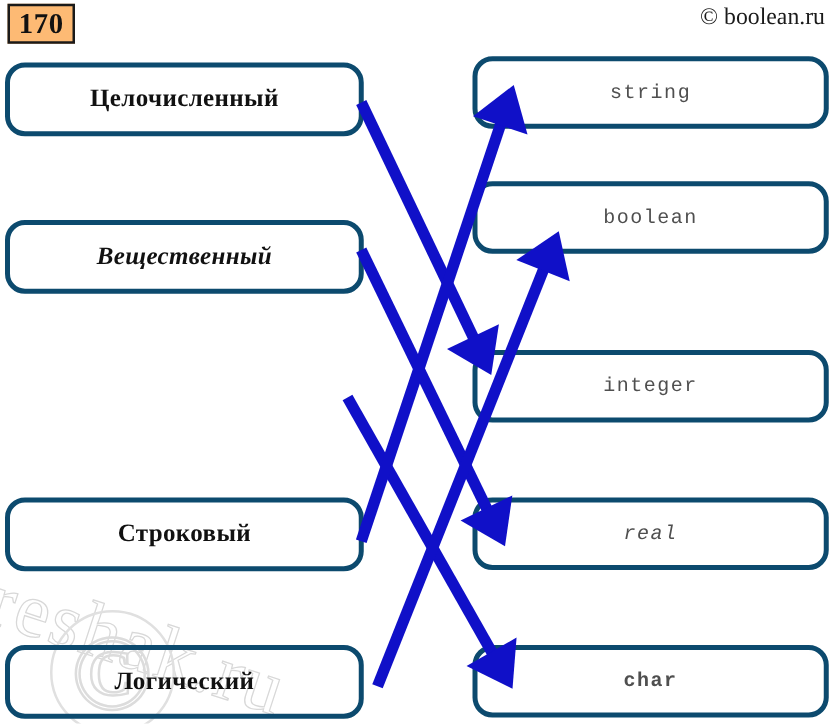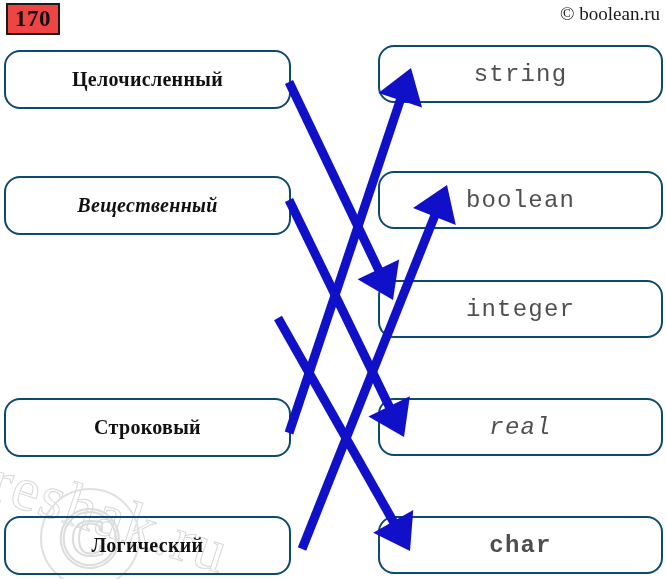--- a/index.html
+++ b/index.html
@@ -22,40 +22,40 @@
     left: 6px;
     top: 3px;
     border: 2px solid #1a1a1a;
     padding: 0px 7px 1px 7px;
     font-family: "Liberation Serif", serif;
     font-weight: bold;
     font-size: 23px;
     line-height: 27px;
     color: #111111;
     letter-spacing: 0.5px;
-    background: #ef4444;
+    background: #fdba74;
   }
 
   
   #copyright {
     position: absolute;
     right: 6px;
     top: 3px;
     font-family: "Liberation Serif", serif;
     font-size: 19px;
     line-height: 22px;
     color: #1a1a1a;
     white-space: nowrap;
   }
 
   
   .node-box {
     position: absolute;
     box-sizing: border-box;
-    border: 2px solid #0c4a6e;
+    border: 4px solid #0c4a6e;
     border-radius: 16px;
     background: transparent;
     display: flex;
     align-items: center;
     justify-content: center;
     text-align: center;
   }
   .node-box.left {
     left: 4px;
     width: 287px;
@@ -68,21 +68,21 @@
   }
   .node-label-left {
     font-family: "Liberation Serif", serif;
     font-size: 20px;
     font-weight: bold;
     color: #111111;
     letter-spacing: 0.3px;
   }
   .node-label-right {
     font-family: "Liberation Mono", monospace;
-    font-size: 24px;
+    font-size: 16px;
     color: #4f4f4f;
     letter-spacing: 1.2px;
   }
 
   
   #arrow-layer {
     position: absolute;
     left: 0;
     top: 0;
     width: 666px;
@@ -157,21 +157,21 @@
   <div class="node-box left" style="top:398px;">
     <span class="node-label-left">Строковый</span>
   </div>
   <div class="node-box left" style="top:516px;">
     <span class="node-label-left">Логический</span>
   </div>
 
   <div class="node-box right" style="top:45px;">
     <span class="node-label-right">string</span>
   </div>
-  <div class="node-box right" style="top:171px;text-align:center;">
+  <div class="node-box right" style="top:145px;text-align:center;">
     <span class="node-label-right">boolean</span>
   </div>
   <div class="node-box right" style="top:280px;">
     <span class="node-label-right">integer</span>
   </div>
   <div class="node-box right" style="top:398px;font-style:italic;">
     <span class="node-label-right">real</span>
   </div>
   <div class="node-box right" style="top:516px;font-weight:bold;">
     <span class="node-label-right">char</span>

